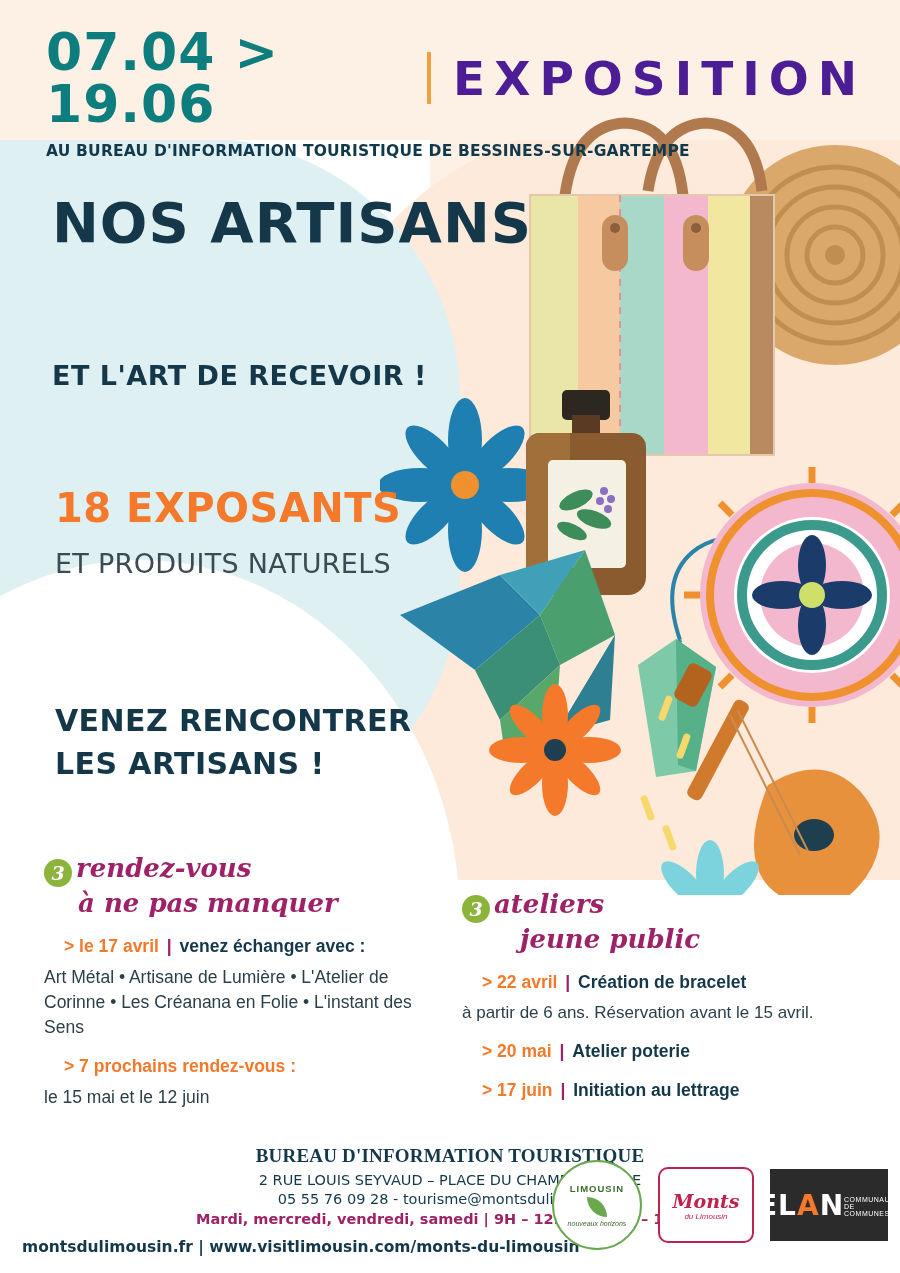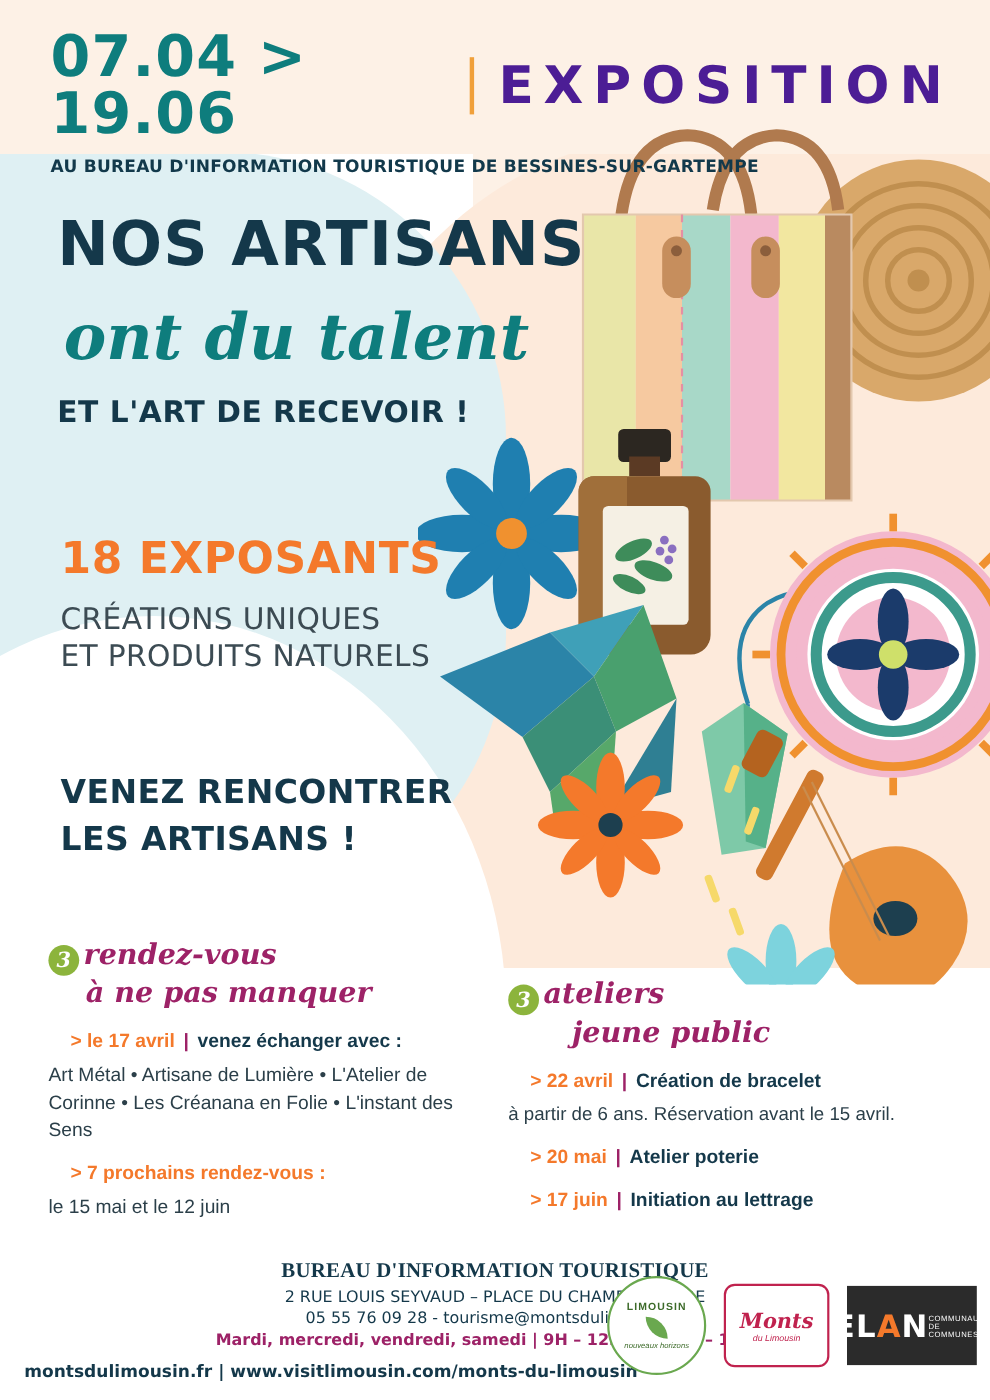--- a/index.html
+++ b/index.html
@@ -290,26 +290,24 @@
   <div class="header">
     <div class="hdr-row">
       <span class="dates">07.04 &gt; 19.06</span>
       <span class="hdr-bar"></span>
       <span class="expo">EXPOSITION</span>
     </div>
     <div class="subhdr">AU BUREAU D'INFORMATION TOURISTIQUE DE BESSINES-SUR-GARTEMPE</div>
   </div>
 
   <div class="title1">NOS ARTISANS</div>
-  <div class="title2">ont du talent</div>
   <div class="title3">ET L'ART DE RECEVOIR !</div>
 
   <div class="exposants">18 EXPOSANTS</div>
   <div class="creations">
-    <div>CRÉATIONS UNIQUES</div>
     <div>ET PRODUITS NATURELS</div>
   </div>
 
   <div class="venez">
     <div>VENEZ RENCONTRER</div>
     <div>LES ARTISANS !</div>
   </div>
 
   <div class="col-left">
     <div class="rdv-head">

